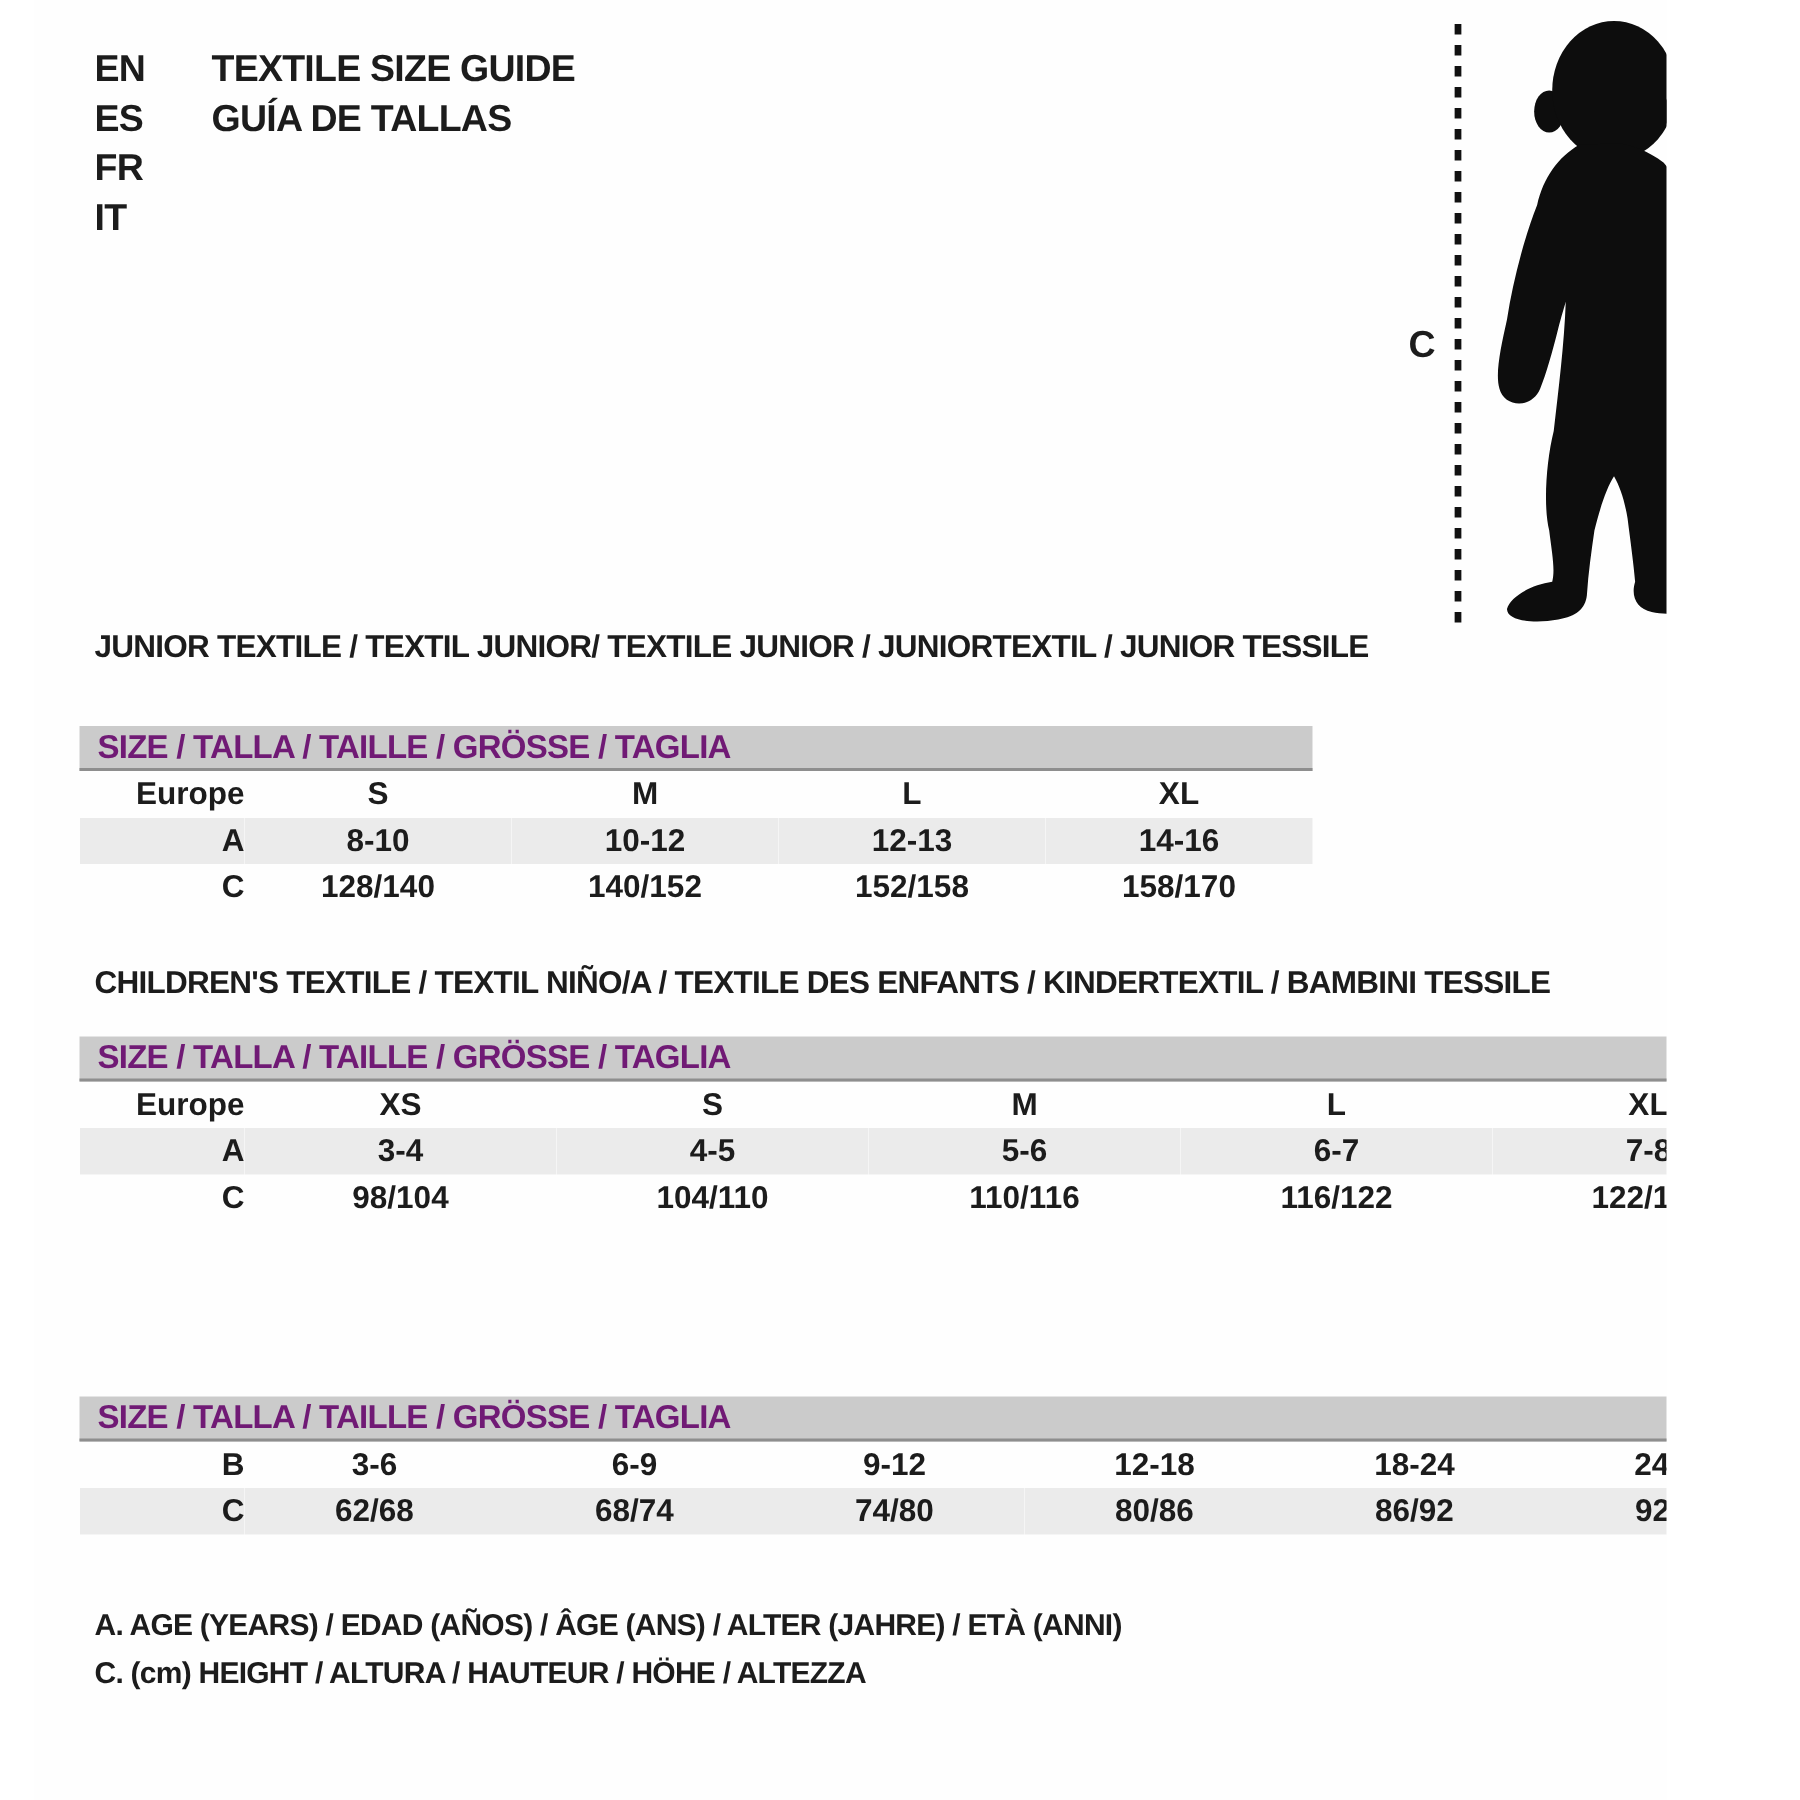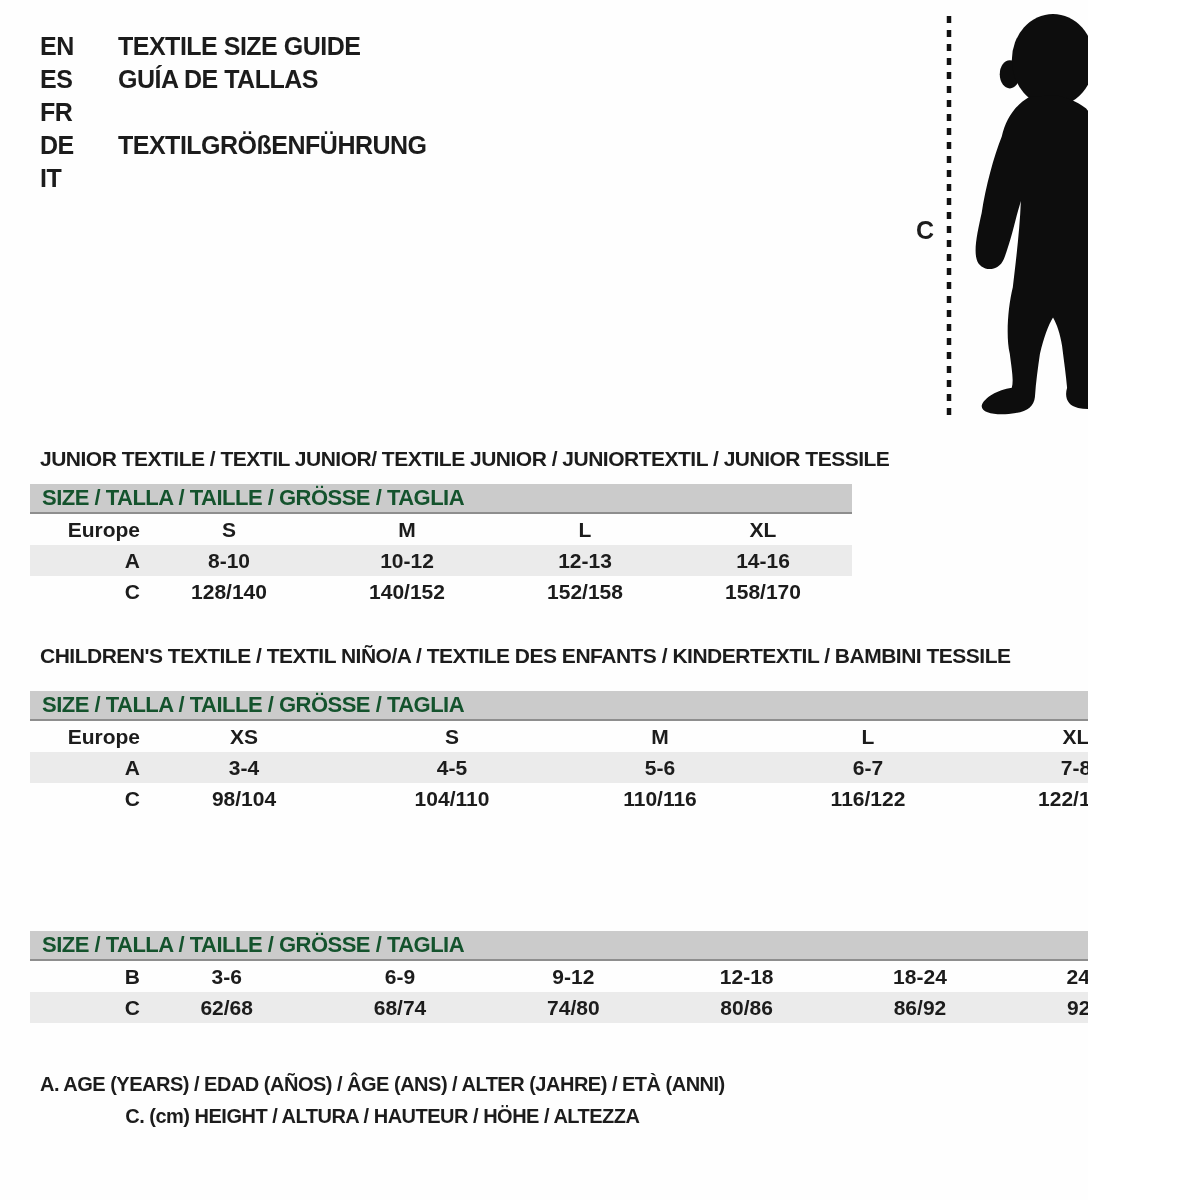--- a/index.html
+++ b/index.html
@@ -1,18 +1,18 @@
 <!DOCTYPE html>
 <html><head>
 <meta charset="utf-8">
 <style>
   html, body { margin:0; padding:0; background:#fff; }
   .canvas {
     position:relative; width:1088px; height:1200px; background:#fefefe;
-    font-family:"Liberation Sans", sans-serif; color:#1c1c1c; overflow:hidden;
+    font-family:"Liberation Sans", sans-serif; color:#1c1c1c; overflow:hidden;margin-left:23px;
   }
   .cond { letter-spacing:-0.5px; }
 
   
   .lang-list { position:absolute; left:40px; top:30px; }
   .lang-row { display:flex; line-height:33px; }
   .lang-code { width:78px; font-size:25px; font-weight:bold; }
   .lang-title { font-size:25px; font-weight:bold; }
 
   
@@ -21,57 +21,53 @@
   .toddler { position:absolute; left:952px; top:8px; }
 
   
   .sec-title { position:absolute; left:40px; font-size:21px; font-weight:bold; white-space:nowrap; }
   .sec-title.two-line { line-height:33px; white-space:normal; width:1140px; }
 
   
   .tbl { position:absolute; left:30px; }
   .tbl-header {
     height:28px; line-height:28px; background:#cbcbcb; border-bottom:2px solid #8e8e8e;
-    font-size:22px; font-weight:bold; color:#14532d; padding-left:12px;
+    font-size:22px; font-weight:bold; color:#701a75; padding-left:12px;
   }
   .tbl table { border-collapse:collapse; table-layout:fixed; width:100%; }
   .tbl td {
     height:31px; font-size:21px; font-weight:bold; text-align:center;
     padding:0; overflow:hidden; white-space:nowrap;
   }
   .tbl td.lbl { text-align:right; padding-left:10px; }
   .tbl tr.shade { background:#ebebeb; }
   .tbl-junior { width:822px; top:484px; }
   .tbl-children { width:1150px; top:691px; }
   .tbl-babies { width:1150px; top:931px; }
 
   
-  .legend { position:absolute; left:40px; top:1068px;text-align:center; }
+  .legend { position:absolute; left:40px; top:1068px; }
   .legend-line { font-size:20px; font-weight:bold; line-height:32px; white-space:nowrap; }
 </style>
 </head>
 <body>
 
 <div class="canvas">
 
   <div class="lang-list">
     <div class="lang-row">
       <span class="lang-code cond">EN</span>
       <span class="lang-title cond">TEXTILE SIZE GUIDE</span>
     </div>
     <div class="lang-row">
       <span class="lang-code cond">ES</span>
       <span class="lang-title cond">GUÍA DE TALLAS</span>
     </div>
     <div class="lang-row">
       <span class="lang-code cond">FR</span>
-    </div>
-    <div class="lang-row">
-      <span class="lang-code cond">DE</span>
-      <span class="lang-title cond">TEXTILGRÖßENFÜHRUNG</span>
     </div>
     <div class="lang-row">
       <span class="lang-code cond">IT</span>
     </div>
   </div>
 
   <svg class="dash-line" width="10" height="404" viewBox="0 0 10 404">
     <line x1="5" y1="2" x2="5" y2="402" stroke="#111" stroke-width="4.5" stroke-dasharray="7 7"></line>
   </svg>
   <span class="c-label">C</span>
@@ -104,21 +100,21 @@
         C148,324 150,302 146,282
         C144,266 142,252 141,238
         C150,230 155,218 155,206
         C158,188 157,168 152,150
         C148,130 140,112 130,100
         C120,92 108,88 100,87 Z"></path>
     </g>
     <ellipse cx="150" cy="192" rx="5" ry="13" fill="#fefefe" transform="rotate(18 150 192)"></ellipse>
   </svg>
 
-  <div class="sec-title cond" style="top:447px;">JUNIOR TEXTILE / TEXTIL JUNIOR/ TEXTILE JUNIOR / JUNIORTEXTIL / JUNIOR TESSILE</div>
+  <div class="sec-title cond" style="top:420px;">JUNIOR TEXTILE / TEXTIL JUNIOR/ TEXTILE JUNIOR / JUNIORTEXTIL / JUNIOR TESSILE</div>
   <div class="tbl tbl-junior">
     <div class="tbl-header cond">SIZE / TALLA / TAILLE / GRÖSSE / TAGLIA</div>
     <table>
       <colgroup>
           <col style="width:110px">
           <col>
           <col>
           <col>
           <col>
         </colgroup>

